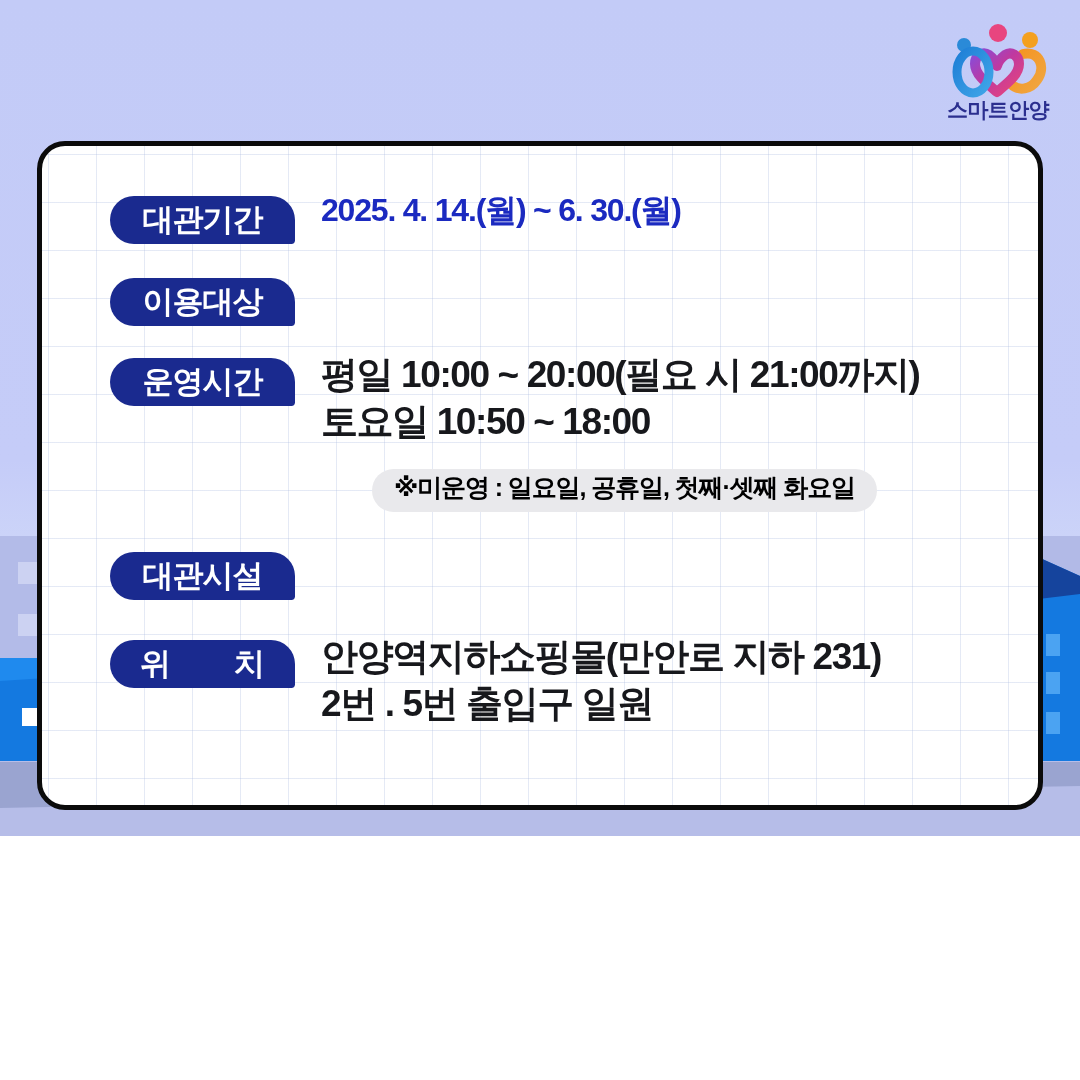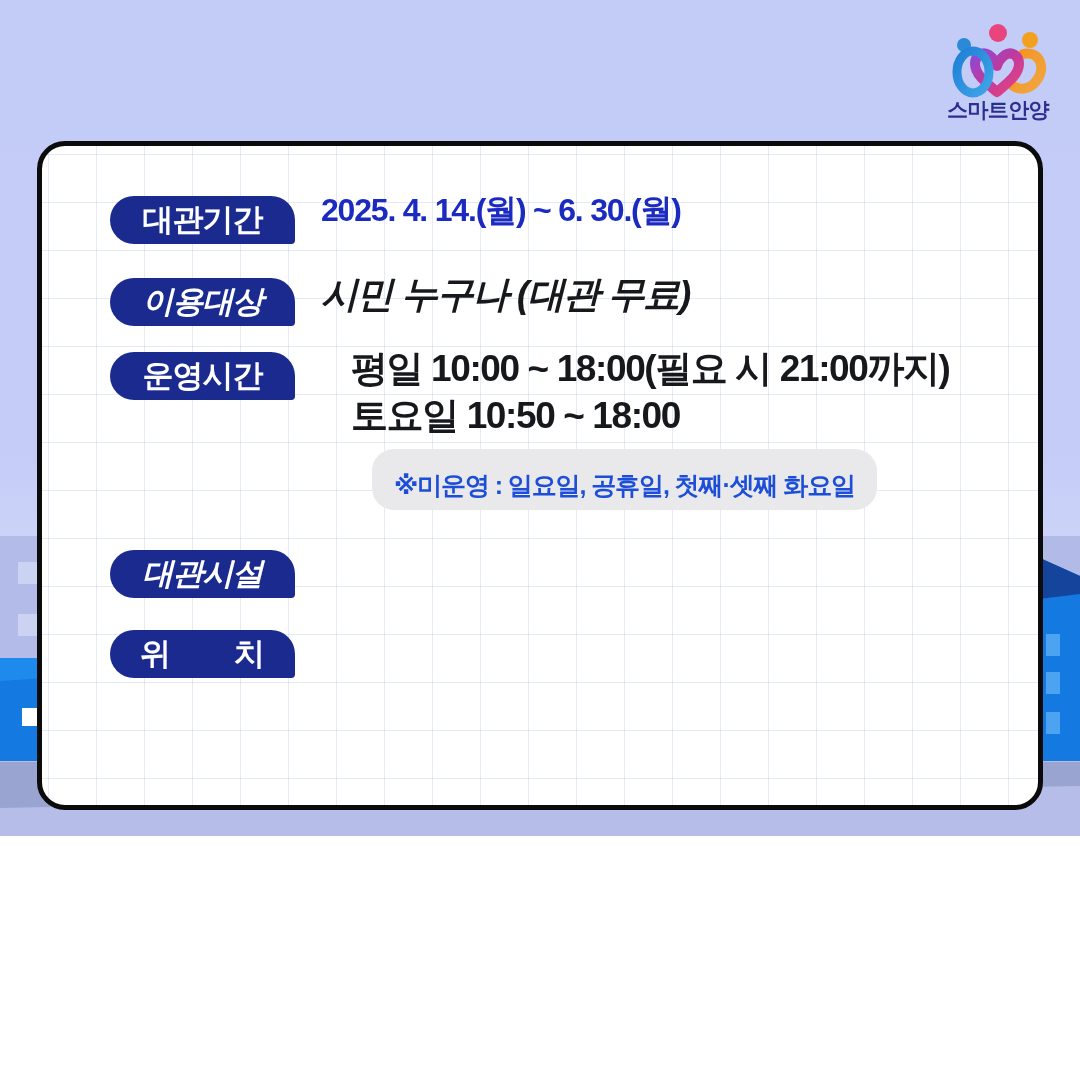--- a/index.html
+++ b/index.html
@@ -90,23 +90,23 @@
     padding: 44px 0 0 0;
     box-sizing: border-box;
   }
 
   .row {
     display: flex;
     align-items: flex-start;
     padding: 0 0 0 68px;
   }
   .row-period   { margin-bottom: 28px; }
-  .row-target   { margin-bottom: 20px; font-style: italic; }
-  .row-hours    { margin-bottom: 10px; gap: 30px; }
-  .row-facility { margin-bottom: 26px; font-style: italic; }
+  .row-target   { margin-bottom: 26px; }
+  .row-hours    { margin-bottom: 24px; }
+  .row-facility { margin-bottom: 34px; }
 
   .badge {
     flex: 0 0 auto;
     width: 185px;
     height: 48px;
     background: #1a2a8f;
     border-radius: 26px 26px 26px 26px;
     border-bottom-right-radius: 4px;
     color: #ffffff;
     font-size: 31px;
@@ -145,24 +145,24 @@
 
   .note-wrap {
     padding-left: 330px;
     margin-bottom: 34px;
     margin-top: 4px;
   }
   .note {
     display: inline-block;
     background: #e9e9ec;
     border-radius: 22px;
-    padding: 20px 22px 8px 22px;
+    padding: 2px 22px 8px 22px;
     font-size: 25px;
     font-weight: 700;
-    color: #1d4ed8;
+    color: #000000;
     letter-spacing: -1.1px;
     white-space: nowrap;
   }
 </style>
 </head>
 <body>
 
 <div class="poster">
 
   <svg class="bg-city" viewBox="0 0 1080 300" preserveAspectRatio="none">
@@ -357,44 +357,45 @@
 
       <div class="row row-period">
         <div class="badge">대관기간</div>
         <div class="values">
           <div class="val accent">2025. 4. 14.(월) ~ 6. 30.(월)</div>
         </div>
       </div>
 
       <div class="row row-target">
         <div class="badge">이용대상</div>
-        <div class="values">
-          <div class="val">시민 누구나 (대관 무료)</div>
-        </div>
       </div>
 
       <div class="row row-hours">
         <div class="badge">운영시간</div>
         <div class="values">
-          <div class="val">평일 10:00 ~ 18:00(필요 시 21:00까지)</div>
+          <div class="val">평일 10:00 ~ 20:00(필요 시 21:00까지)</div>
           <div class="val">토요일 10:50 ~ 18:00</div>
         </div>
       </div>
 
       <div class="note-wrap">
         <span class="note">※미운영 : 일요일, 공휴일, 첫째·셋째 화요일</span>
       </div>
 
       <div class="row row-facility">
         <div class="badge">대관시설</div>
       </div>
 
       <div class="row row-location">
         <div class="badge spaced">
           <span>위</span>
           <span>치</span>
         </div>
+        <div class="values">
+          <div class="val">안양역지하쇼핑몰(만안로 지하 231)</div>
+          <div class="val">2번 . 5번 출입구 일원</div>
+        </div>
       </div>
 
     </div>
   </div>
 
 </div>
 
 </body></html>

